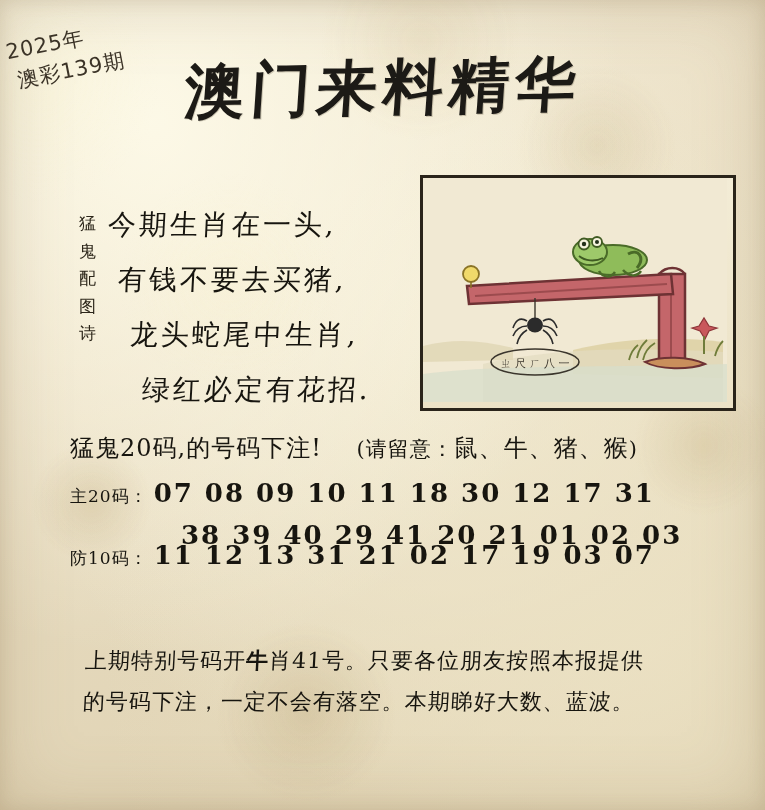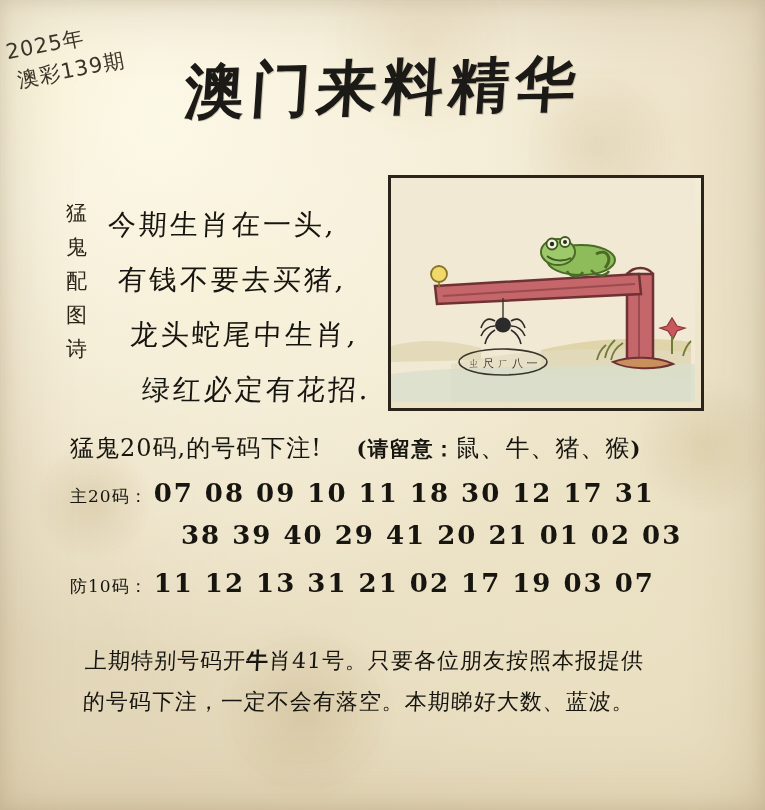--- a/index.html
+++ b/index.html
@@ -80,27 +80,27 @@
     color: #1c1a16;
     letter-spacing: 6px;
     transform: skewX(-5deg) rotate(-1.2deg);
     text-shadow: 1px 1px 0 rgba(80,66,44,0.25);
   }
 
   
   .vlabel {
     position: absolute;
     left: 66px;
-    top: 196px;
+    top: 210px;
     width: 30px;
     font-family: "DejaVu Serif", serif;
-    font-size: 21px;
+    font-size: 17px;
     color: #2b2519;
     line-height: 1.62;
-    text-align: left;
+    text-align: right;
     z-index: 3;
   }
 
   .poem {
     position: absolute;
     left: 108px;
     top: 206px;
     z-index: 3;
     font-family: "DejaVu Serif", serif;
     color: #17150f;
@@ -112,21 +112,21 @@
     white-space: nowrap;
     transform: skewX(-3deg);
   }
   .poem .pline.indent1 { padding-left: 10px; }
   .poem .pline.indent2 { padding-left: 22px; }
   .poem .pline.indent3 { padding-left: 34px; }
 
   
   .pic-frame {
     position: absolute;
-    left: 388px;
+    left: 420px;
     top: 175px;
     width: 310px;
     height: 230px;
     border: 3px solid #2a241a;
     background: linear-gradient(180deg, #f3ecd6 0%, #ece2c6 100%);
     z-index: 3;
     overflow: hidden;
   }
   .pic-frame svg { display: block; }
 
@@ -134,21 +134,21 @@
     position: absolute;
     left: 70px;
     top: 432px;
     z-index: 3;
     font-family: "DejaVu Serif", serif;
     font-size: 24px;
     color: #17150f;
     white-space: nowrap;
     letter-spacing: 1px;
   }
-  .notice .paren { font-size: 21px; font-weight: bold; }
+  .notice .paren { font-size: 21px; }
   .notice .zodiac { font-weight: 400; }
 
   .numrow {
     position: absolute;
     z-index: 3;
     font-family: "DejaVu Serif", serif;
     color: #17150f;
     white-space: nowrap;
   }
   .numrow .lbl {
@@ -156,21 +156,21 @@
     letter-spacing: 1px;
   }
   .numrow .nums {
     font-size: 26px;
     font-weight: 700;
     letter-spacing: 2px;
     margin-left: 6px;
   }
   #main-row-1 { left: 70px; top: 478px; }
   #main-row-2 { left: 175px; top: 520px; text-align: right; }
-  #def-row   { left: 70px; top: 568px; }
+  #def-row   { left: 70px; top: 540px; }
 
   .footer {
     position: absolute;
     left: 84px;
     top: 640px;
     width: 600px;
     z-index: 3;
     font-family: "DejaVu Serif", serif;
     font-size: 22px;
     line-height: 1.85;

